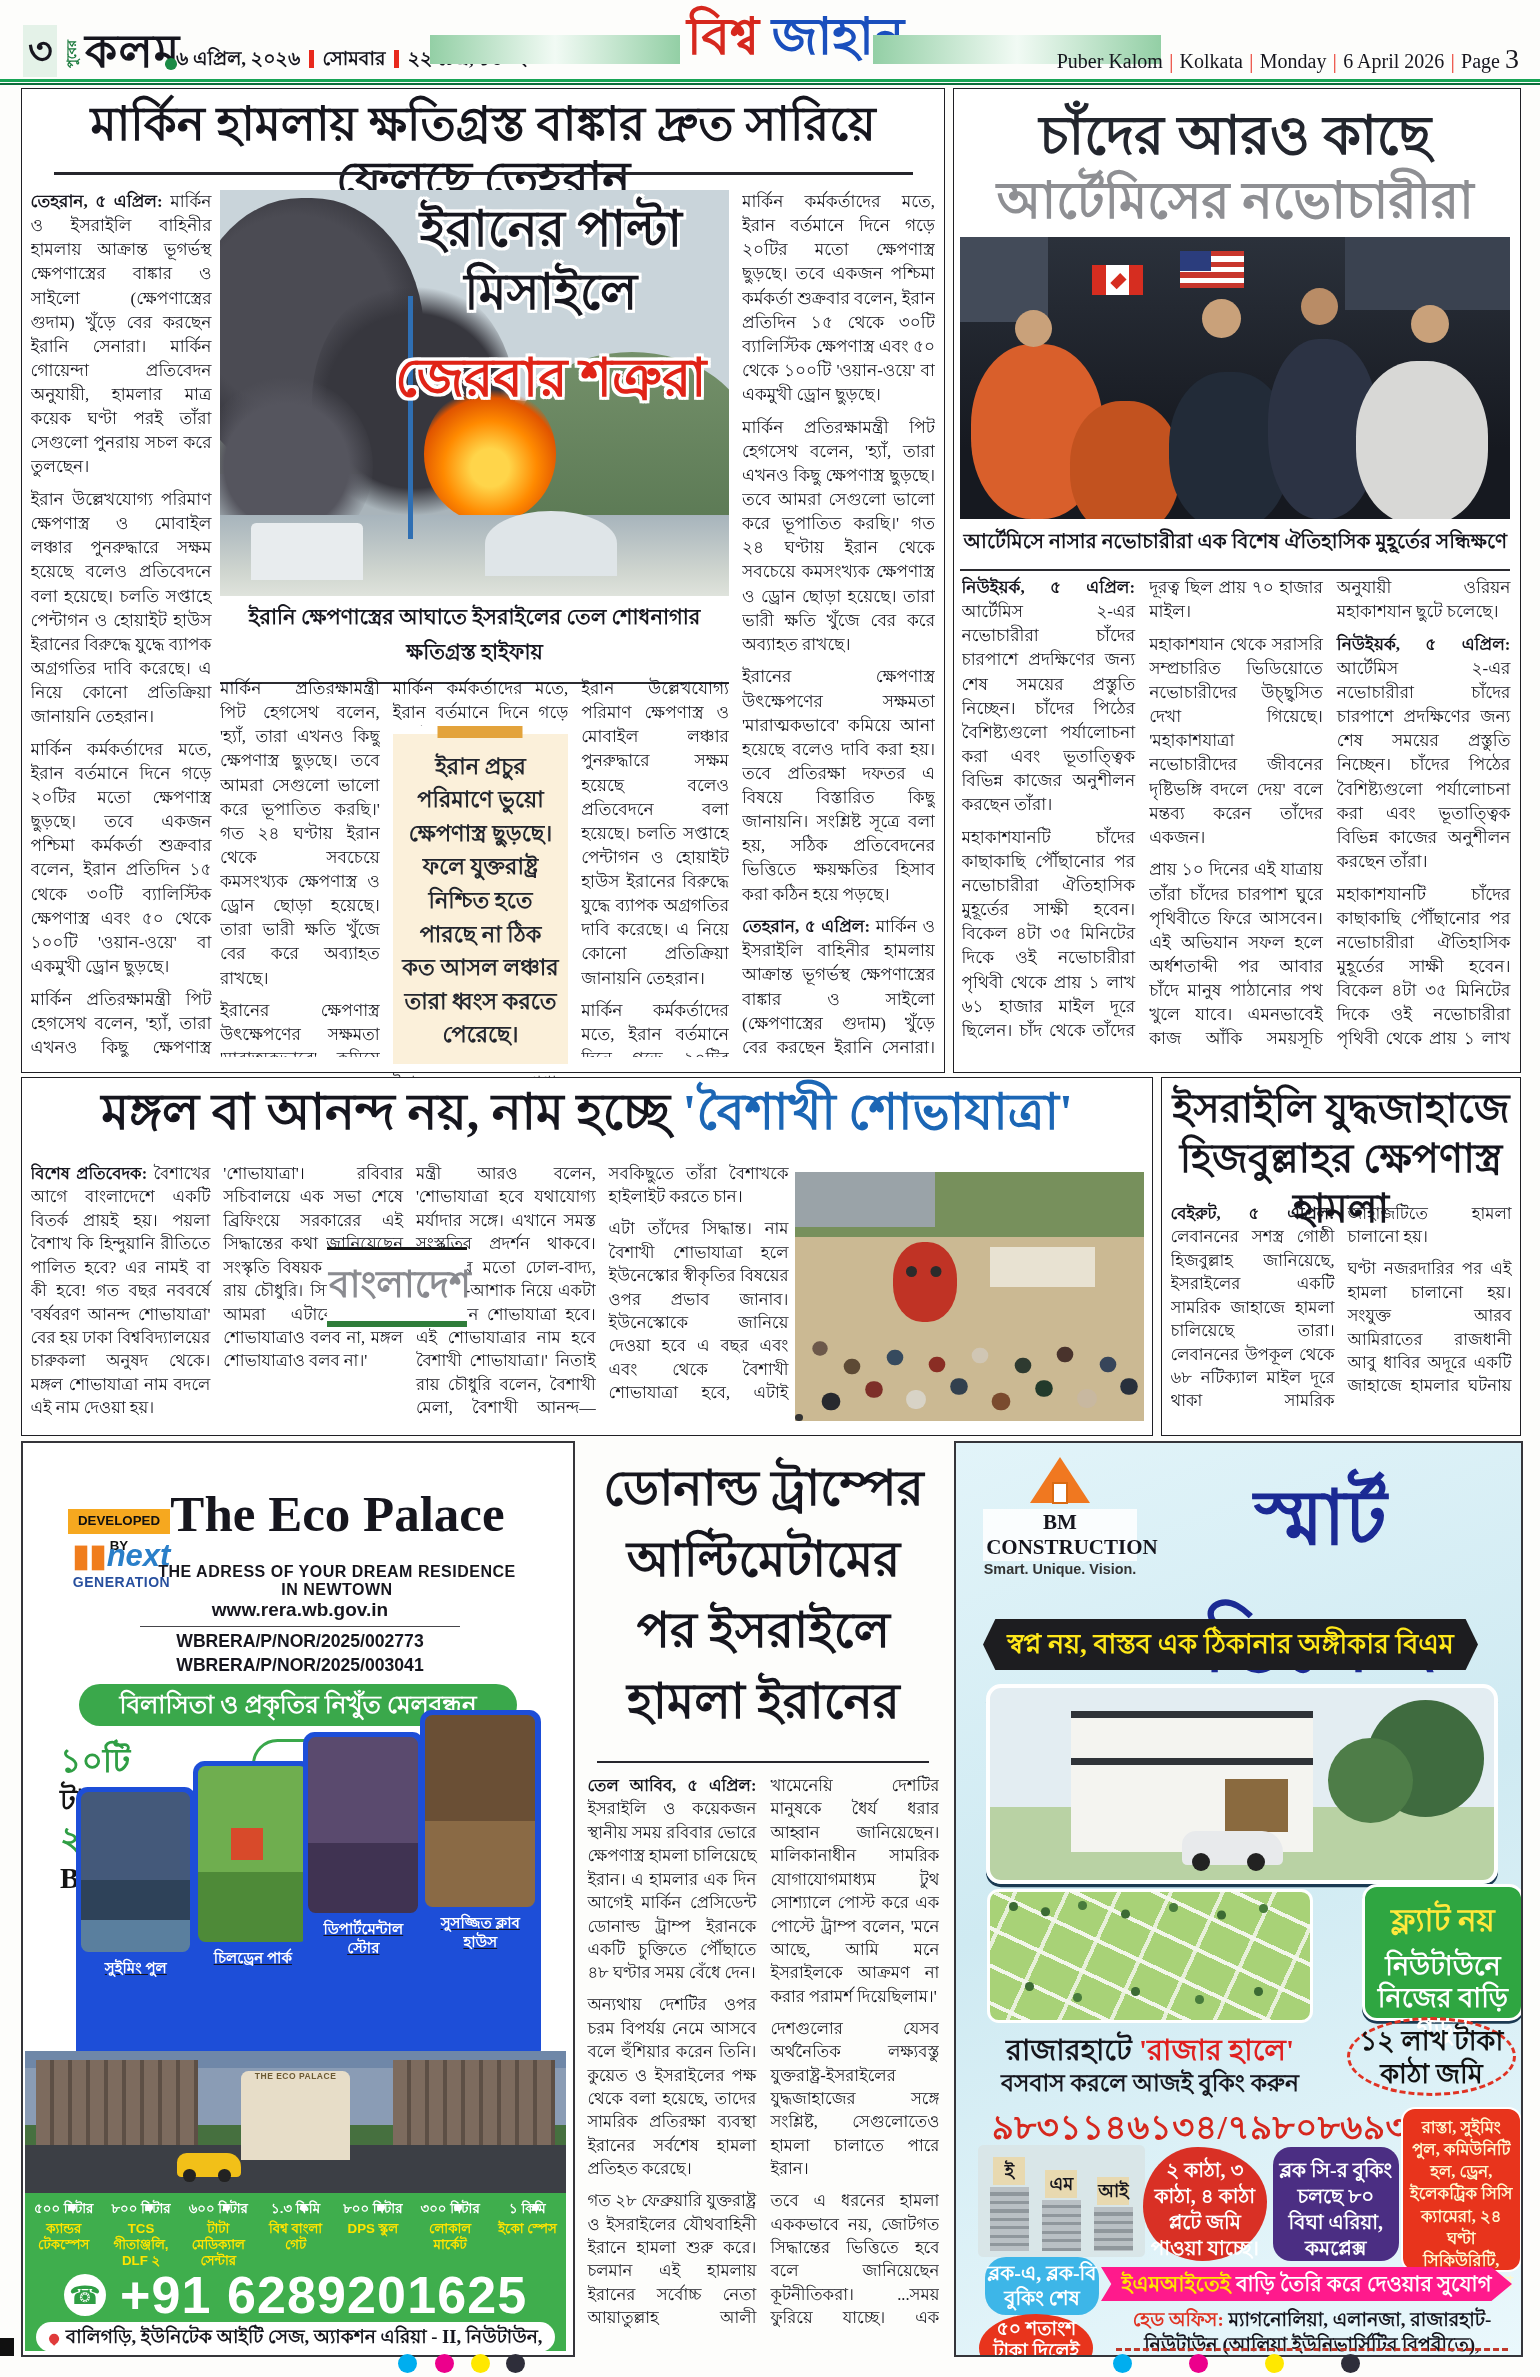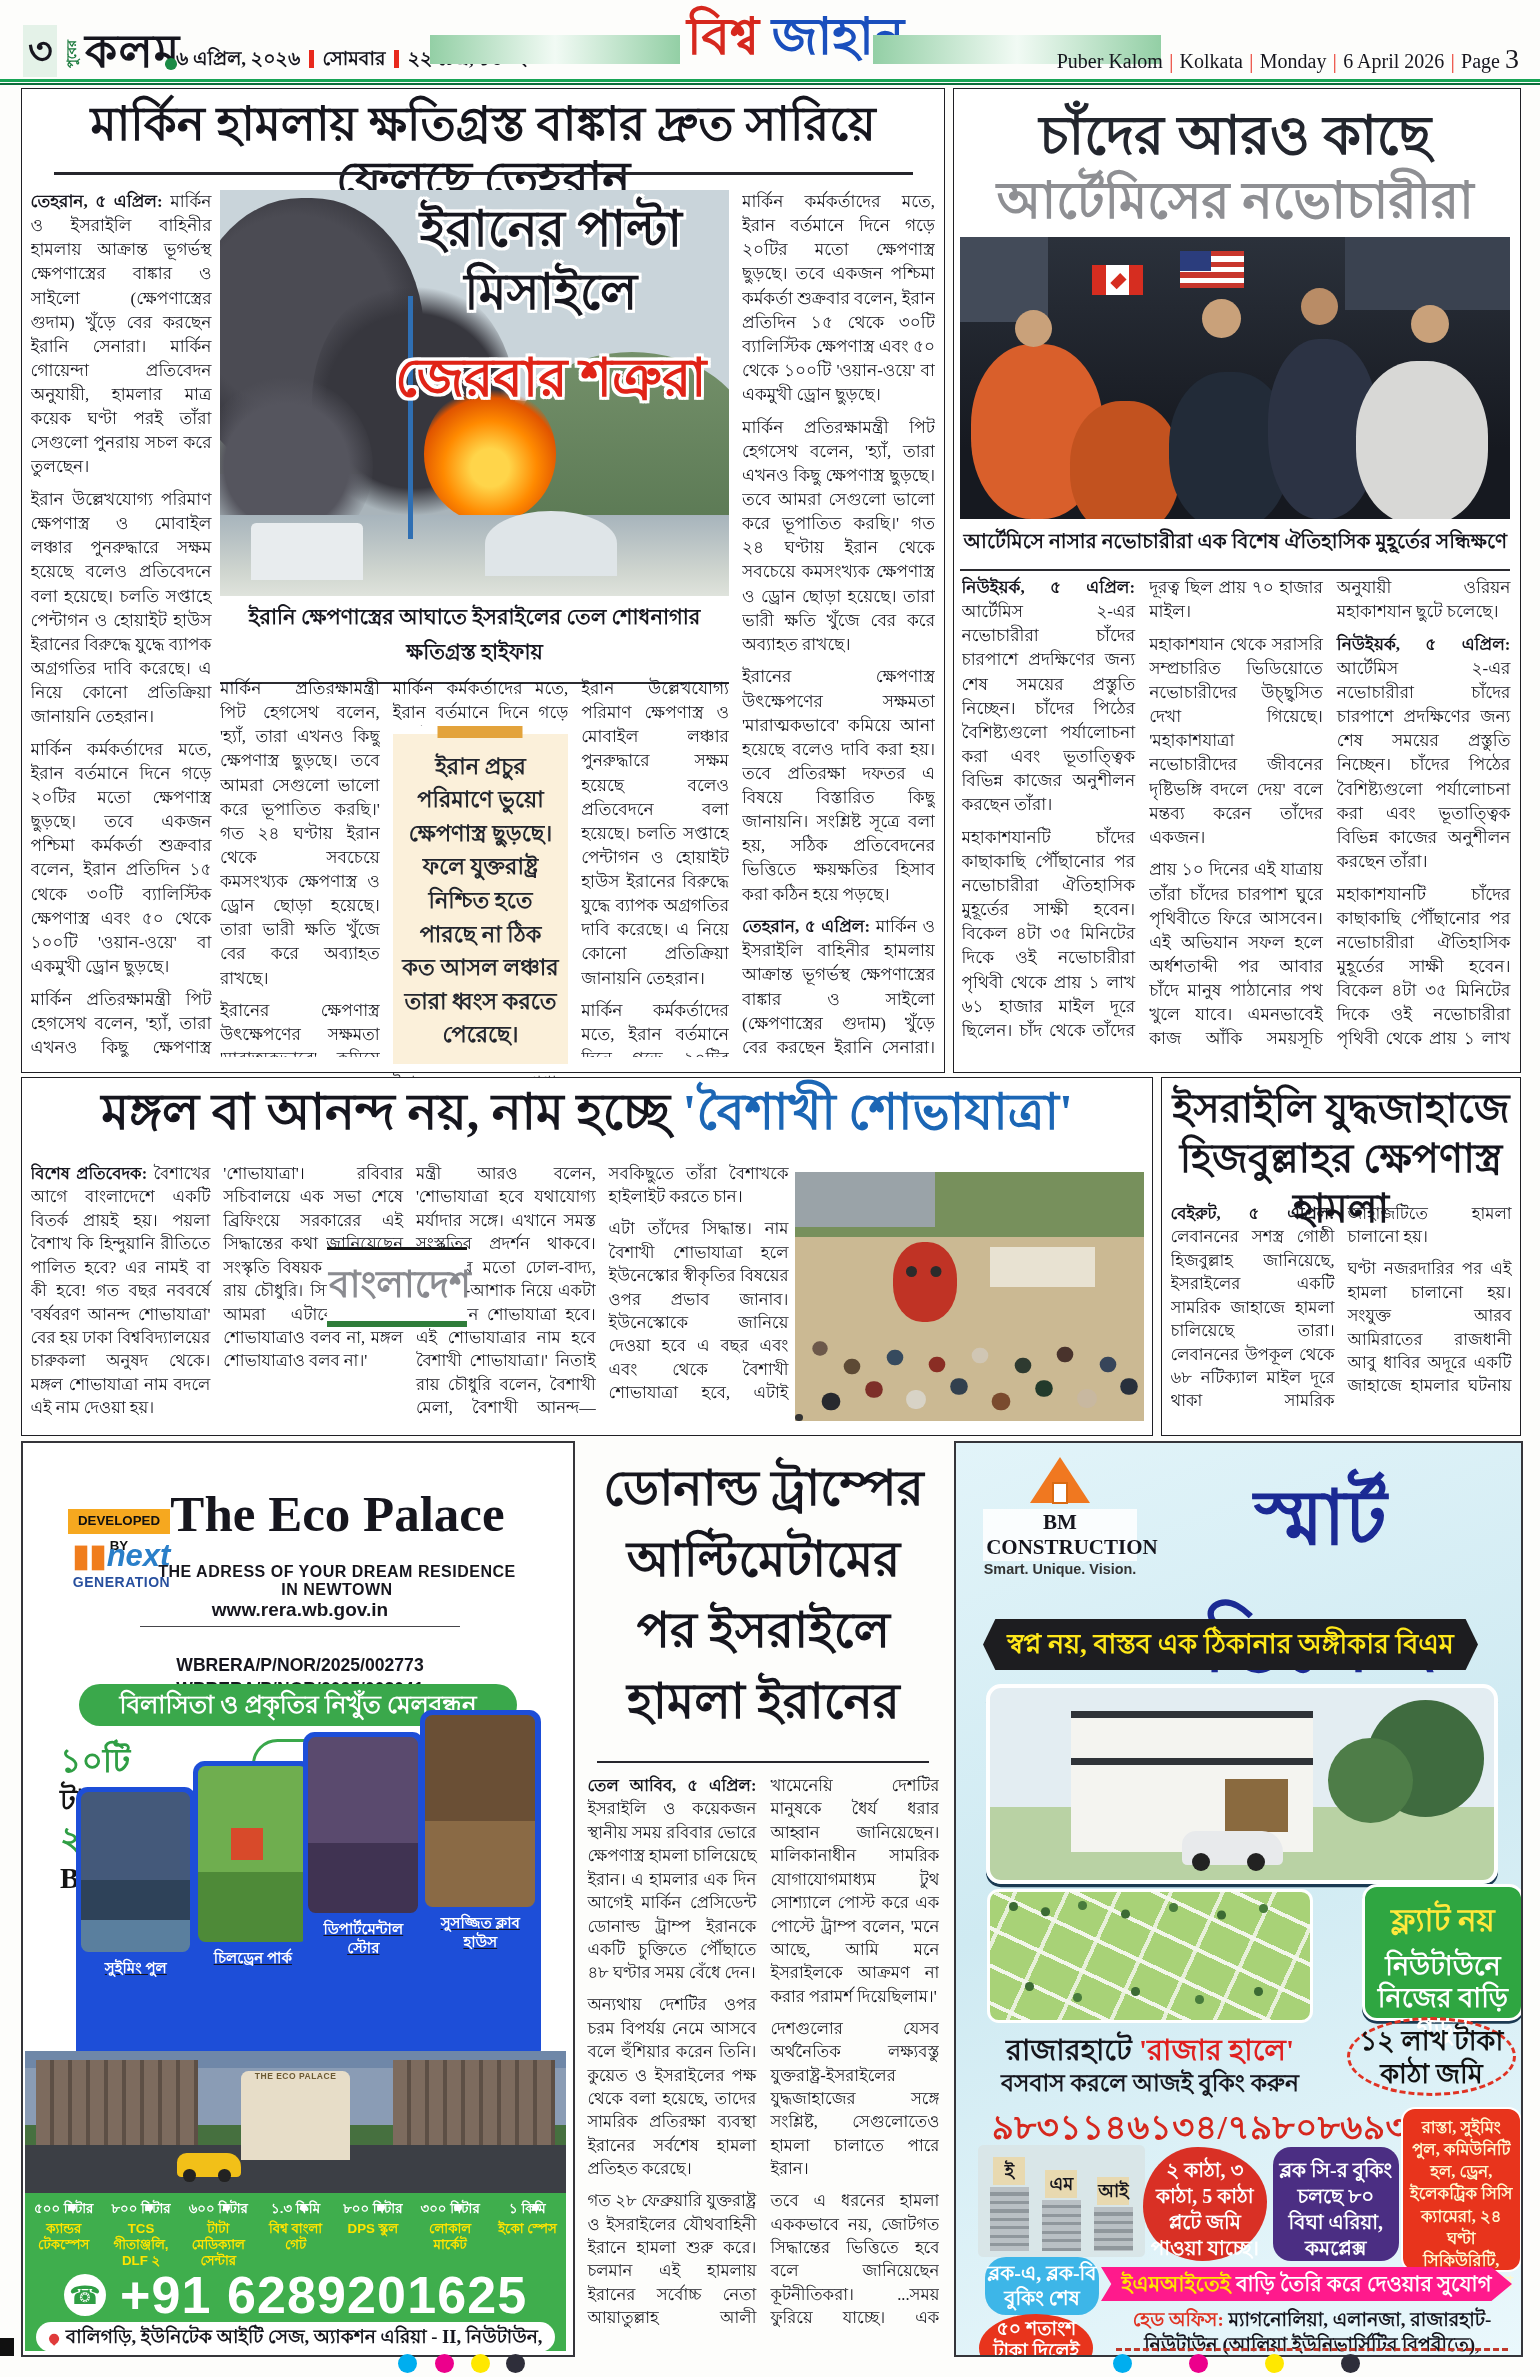--- a/index.html
+++ b/index.html
@@ -108,21 +108,21 @@
   
   .eco{left:21px;top:1441px;width:550px;height:912px;border:2.1px solid #35353a;background:#fff;overflow:hidden;}
   .eco-dev{left:45px;top:66px;width:102px;height:24.5px;background:#f6a81f;color:#111;font-family:"Liberation Sans",sans-serif;font-size:13.3px;font-weight:700;text-align:center;line-height:24.5px;}
   .eco-next{left:45px;top:94px;width:107px;text-align:center;font-family:"Liberation Sans",sans-serif;}
   .eco-next .n1{font-size:31px;font-weight:800;font-style:italic;color:#2a7fc9;}
   .eco-next .n1 i{color:#f07d1d;font-style:normal;}
   .eco-next .n2{font-size:14px;font-weight:800;color:#274f9e;letter-spacing:0.5px;}
   .eco-title{left:128px;top:42px;width:373px;font-size:51px;font-weight:800;text-align:center;}
   .eco-tag{left:133px;top:120px;width:362px;font-size:16px;font-weight:700;text-align:center;font-family:"Liberation Sans",sans-serif;letter-spacing:0.5px;}
   .eco-web{left:117px;top:156px;width:320px;font-size:19px;font-weight:800;text-align:center;font-family:"Liberation Sans",sans-serif;border-bottom:1.6px solid #45454a;padding-bottom:5.3px;}
-  .eco-rera{left:117px;top:187px;width:320px;font-size:17.6px;font-weight:600;text-align:center;font-family:"Liberation Sans",sans-serif;line-height:1.35;margin-top:24px;}
+  .eco-rera{left:117px;top:187px;width:320px;font-size:17.6px;font-weight:600;text-align:center;font-family:"Liberation Sans",sans-serif;line-height:1.35;}
   .eco-banner{left:56px;top:241px;width:438px;height:42px;background:#3aa84b;border-radius:23.4px;color:#fff;font-size:24.5px;font-weight:800;text-align:center;line-height:42px;}
   .eco-loc{left:229px;top:296px;width:282px;height:45px;background:#fff;border:3.2px solid #3aa84b;border-radius:25.6px;display:flex;align-items:center;justify-content:center;gap:9.6px;}
   .eco-loc .txt{font-size:34px;font-weight:800;color:#2f9e44;}
   .pin{width:16px;height:16px;background:#e03b3b;border-radius:50% 50% 50% 0;transform:rotate(-45deg);position:relative;}
   .pin i{position:absolute;left:4.3px;top:4.3px;width:7.5px;height:7.5px;border-radius:50%;background:#fff;}
   .eco-towers{left:37px;top:298px;width:176px;line-height:1.25;}
   .eco-towers .g{color:#2f9e44;font-weight:800;font-size:33px;}
   .eco-towers .k{color:#141414;font-weight:800;font-size:29px;}
   .eco-card{position:absolute;background:#1d4ed8;border-radius:11.7px;padding:5.3px;text-decoration:underline;}
   .eco-card .ph{width:100%;border-radius:7.5px;}
@@ -475,21 +475,21 @@
     <div class="stack s1">
         <span>ই</span>
       </div>
     <div class="stack s2">
         <span>এম</span>
       </div>
     <div class="stack s3">
         <span>আই</span>
       </div>
   </div>
-  <div class="abs bm-blob-red">২ কাঠা, ৩ কাঠা, 5 কাঠা প্লটে জমি পাওয়া যাচ্ছে।</div>
+  <div class="abs bm-blob-red">২ কাঠা, ৩ কাঠা, ৪ কাঠা প্লটে জমি পাওয়া যাচ্ছে।</div>
   <div class="abs bm-blob-pur">ব্লক সি-র বুকিং চলছে ৮০ বিঘা এরিয়া, কমপ্লেক্স</div>
   <div class="abs bm-amen">রাস্তা, সুইমিং পুল, কমিউনিটি হল, ড্রেন, ইলেকট্রিক সিসি ক্যামেরা, ২৪ ঘণ্টা সিকিউরিটি, নামাযের জায়গা</div>
   <div class="abs bm-blue">ব্লক-এ, ব্লক-বি বুকিং শেষ</div>
   <div class="abs bm-arrow">
     <span class="y">ইএমআইতেই</span><span class="w"> বাড়ি তৈরি করে দেওয়ার সুযোগ রয়েছে</span>
   </div>
   <div class="abs bm-reg">৫০ শতাংশ টাকা দিলেই রেজিস্ট্রেশন</div>
   <div class="abs bm-head">
     <span class="lbl">হেড অফিস:</span><span> ম্যাগনোলিয়া, এলানজা, রাজারহাট-নিউটাউন (আলিয়া ইউনিভার্সিটির বিপরীতে), কলকাতা-৭০০১৩৫</span>
   </div>

